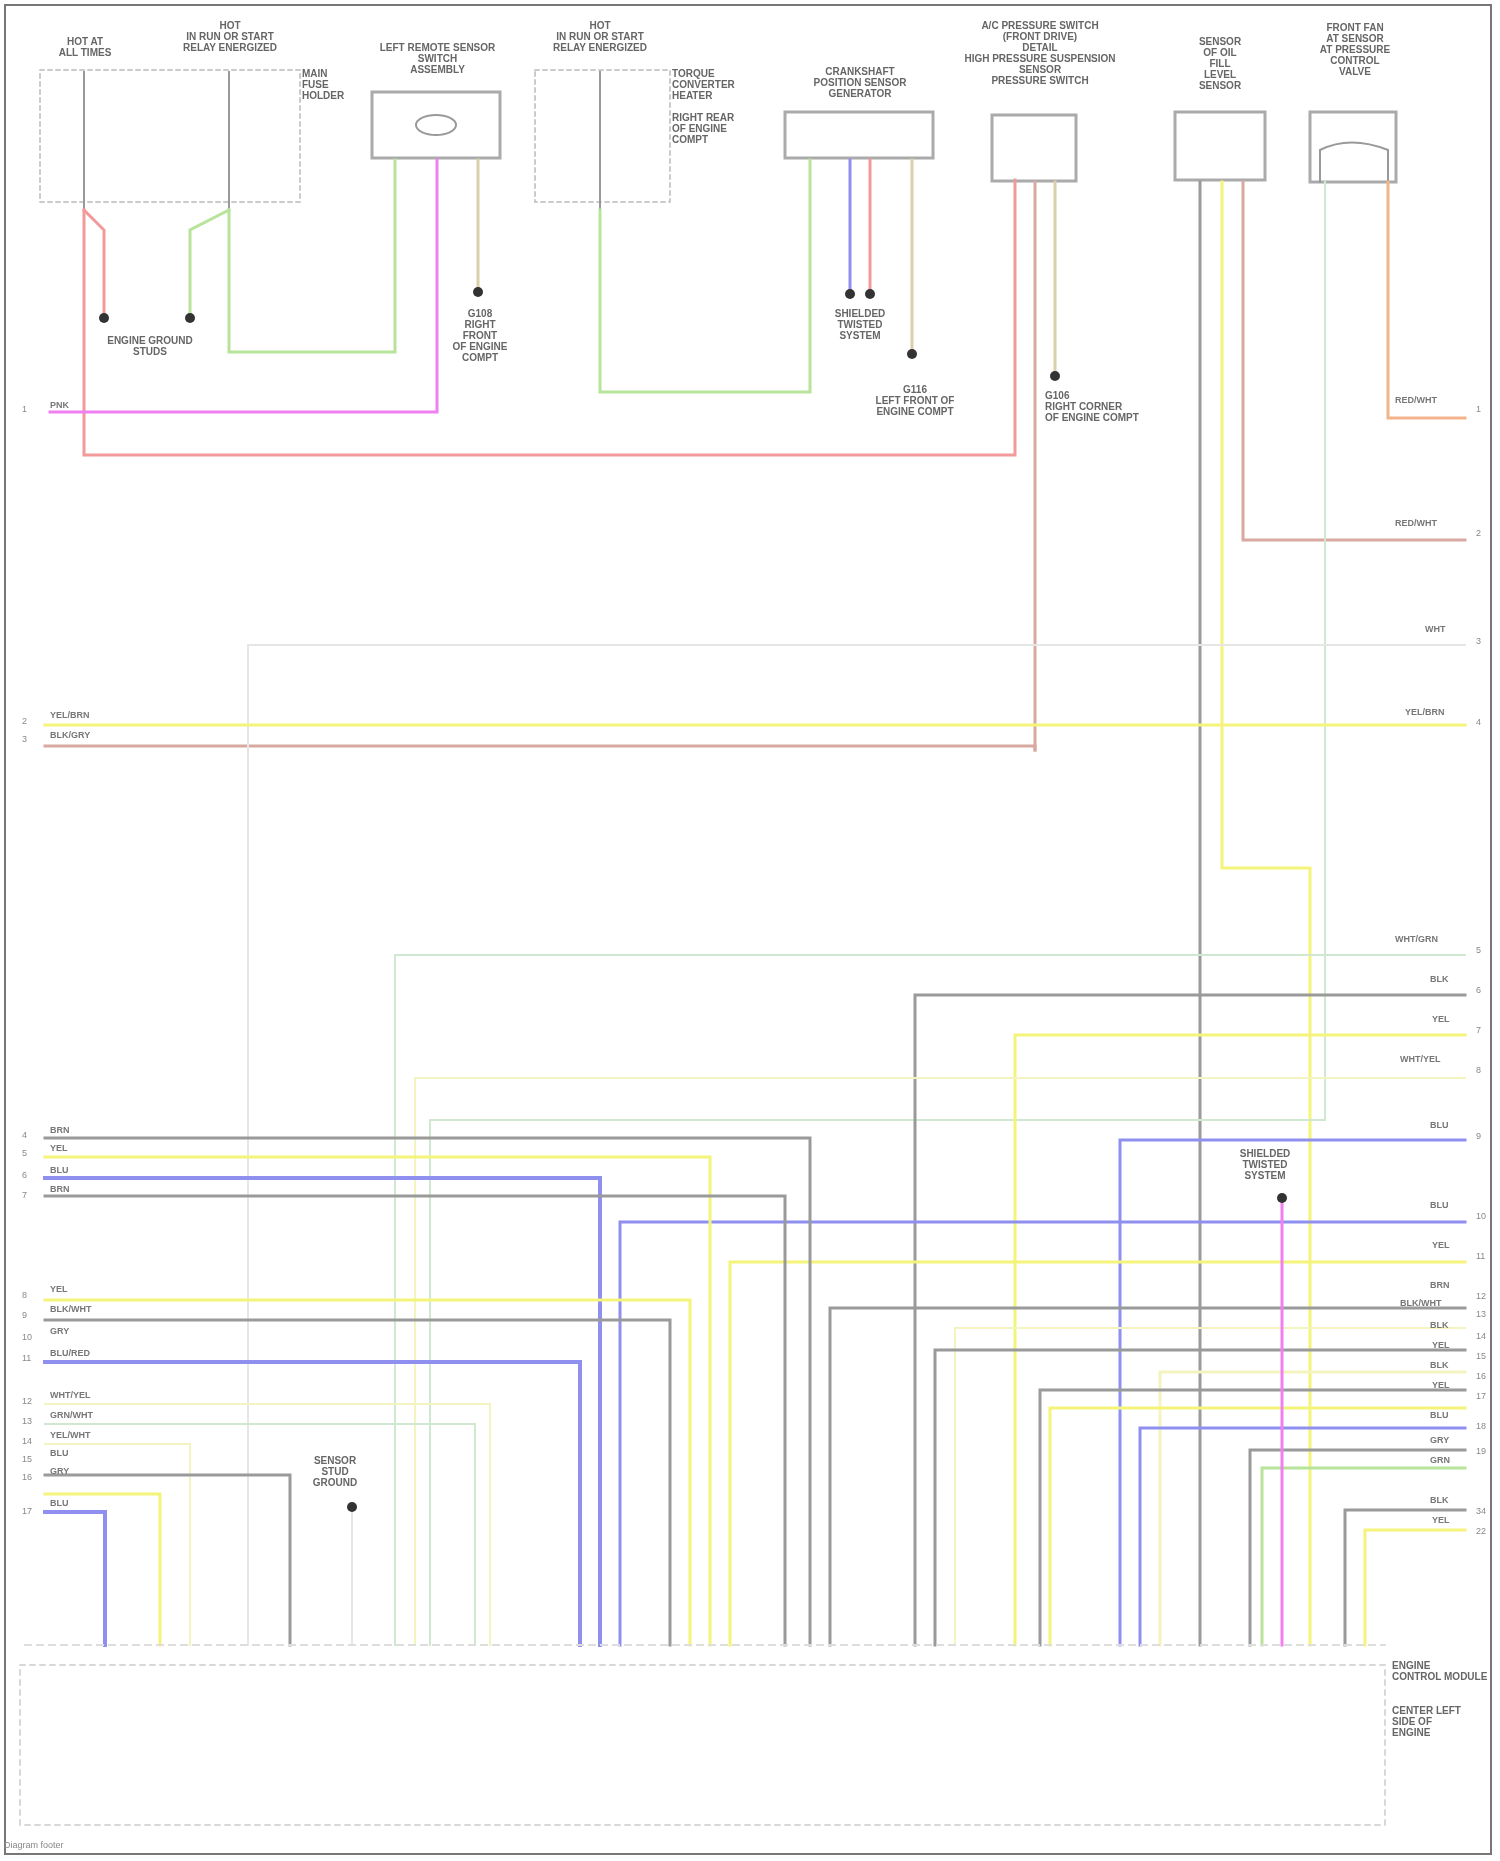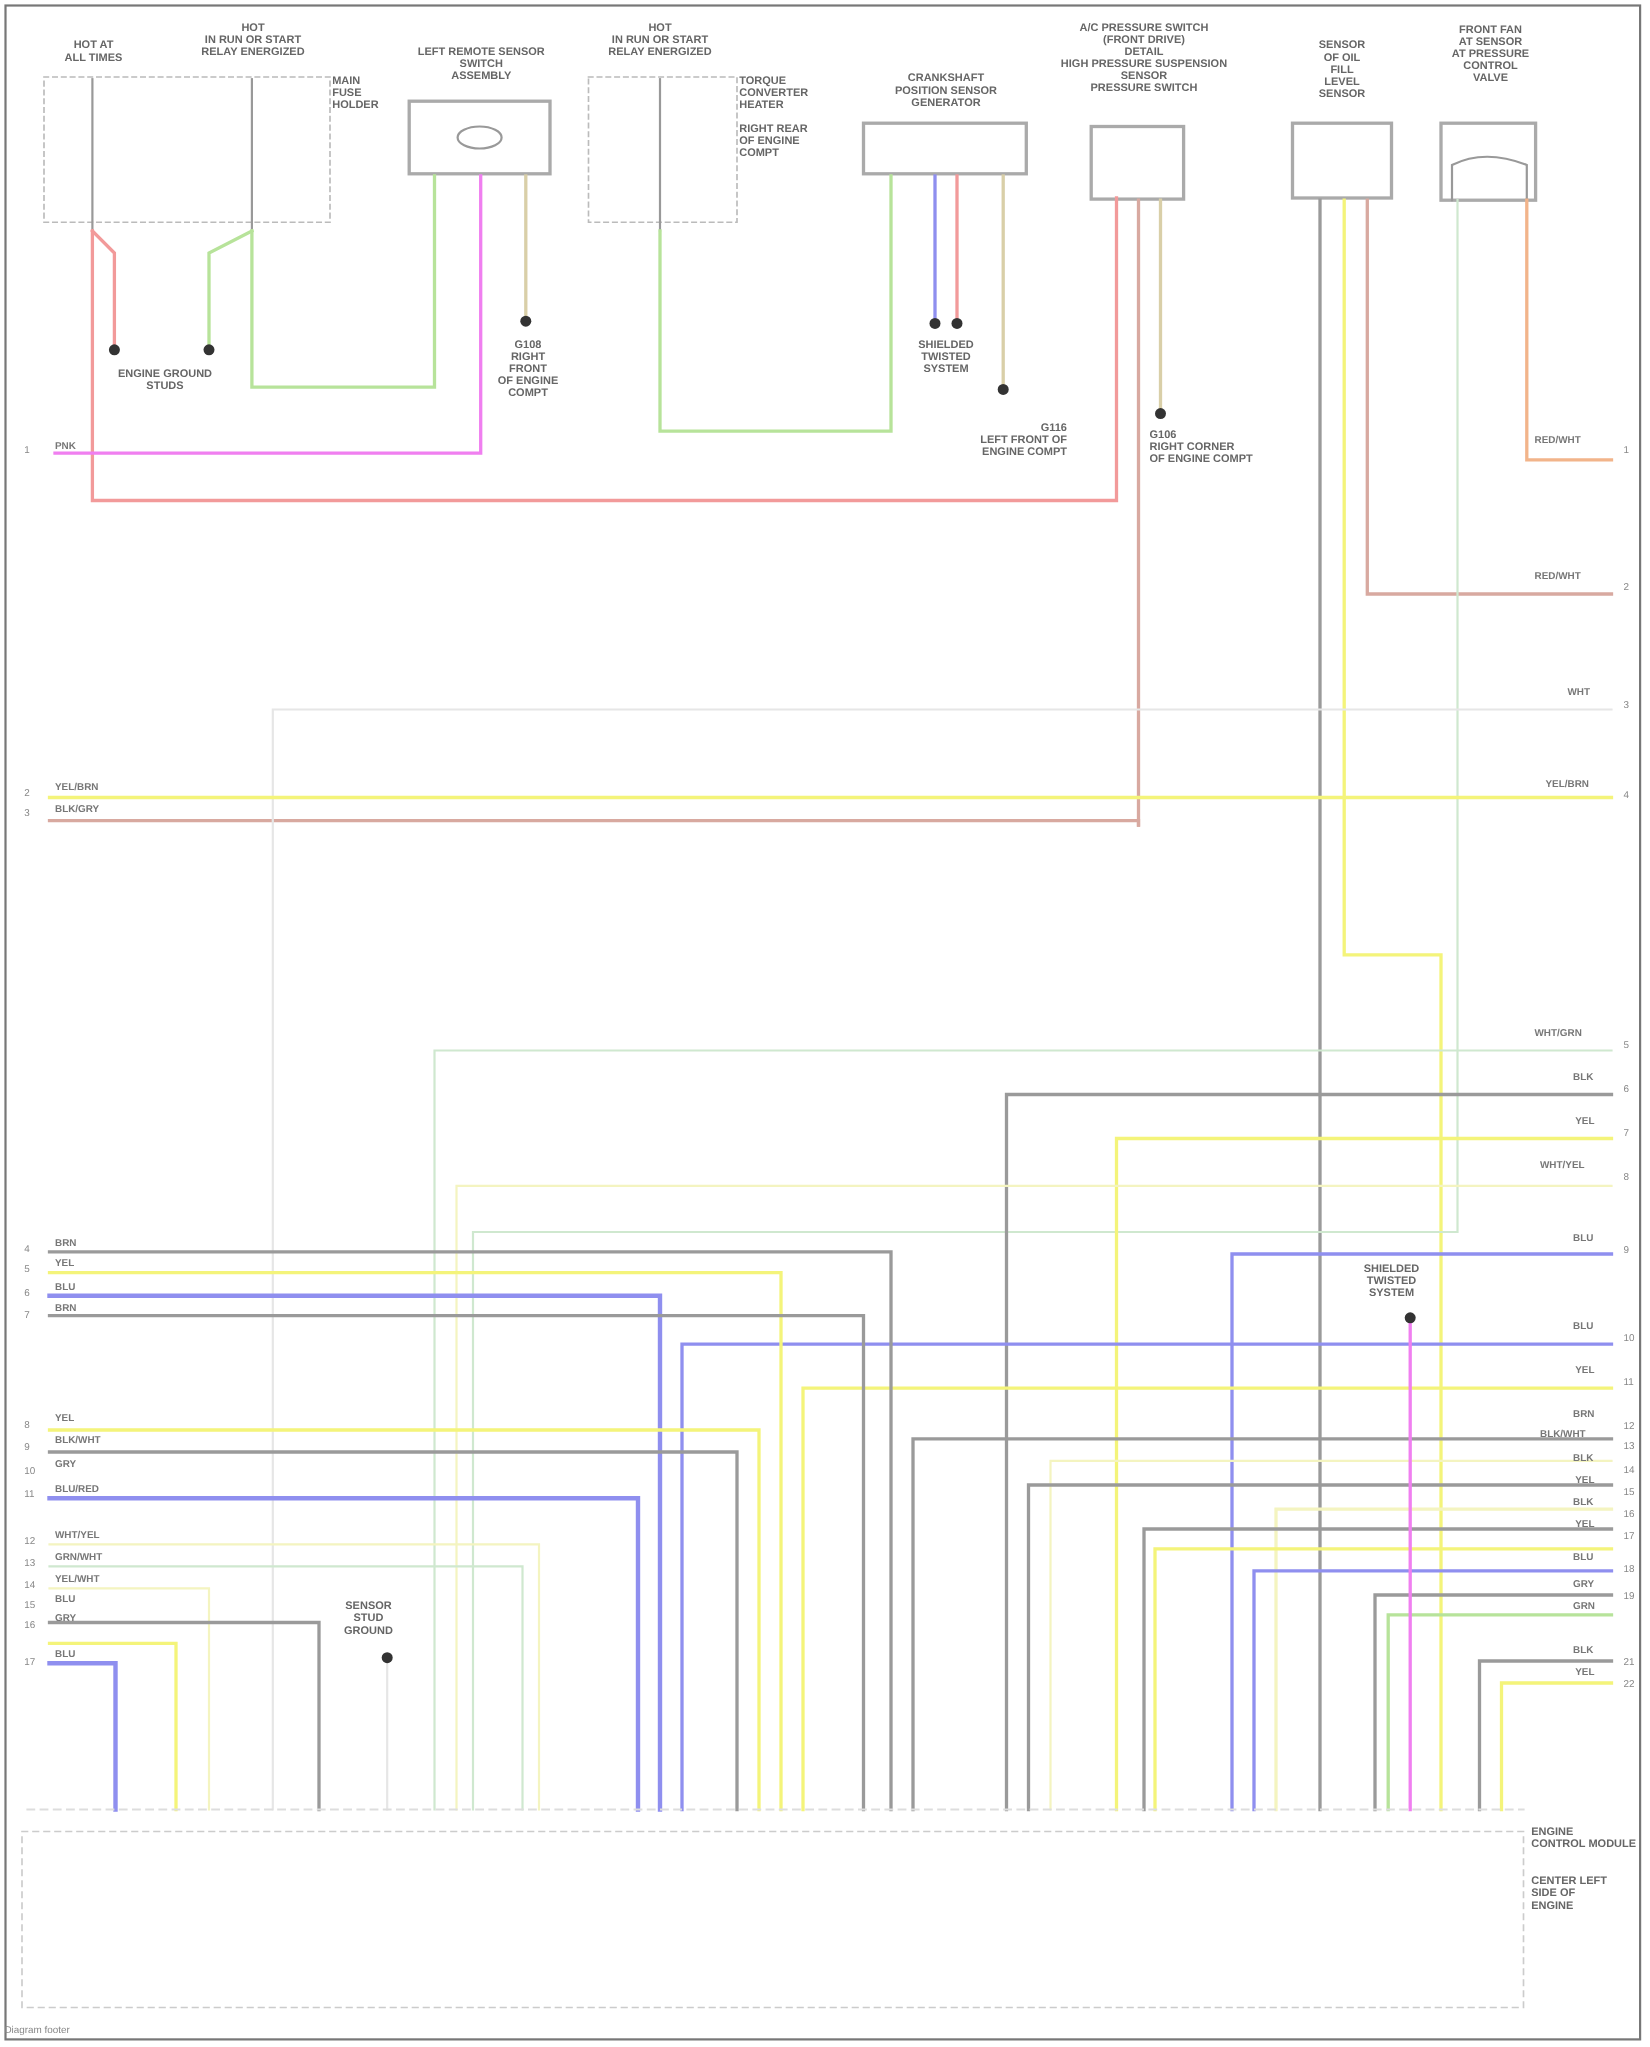--- a/index.html
+++ b/index.html
@@ -160,21 +160,21 @@
 <div class="lbl" style="left:70px;top:335px;width:160px;">ENGINE GROUND
 STUDS</div>
 <div class="lbl" style="left:440px;top:308px;width:80px;">G108
 RIGHT
 FRONT
 OF ENGINE
 COMPT</div>
 <div class="lbl" style="left:815px;top:308px;width:90px;">SHIELDED
 TWISTED
 SYSTEM</div>
-<div class="lbl" style="left:860px;top:384px;width:110px;text-align:right;">G116
+<div class="lbl" style="left:860px;top:384px;width:110px;">G116
 LEFT FRONT OF
 ENGINE COMPT</div>
 <div class="lbl" style="left:1045px;top:390px;width:140px;text-align:left;">G106
 RIGHT CORNER
 OF ENGINE COMPT</div>
 <div class="lbl" style="left:1225px;top:1148px;width:80px;">SHIELDED
 TWISTED
 SYSTEM</div>
 <div class="lbl" style="left:300px;top:1455px;width:70px;">SENSOR
 STUD
@@ -252,21 +252,21 @@
   <span class="pin" style="left:1476px;top:1371px;">16</span>
   <span class="wl" style="left:1432px;top:1380px;">YEL</span>
   <span class="pin" style="left:1476px;top:1391px;">17</span>
   <span class="wl" style="left:1430px;top:1410px;">BLU</span>
   <span class="pin" style="left:1476px;top:1421px;">18</span>
   <span class="wl" style="left:1430px;top:1435px;">GRY</span>
   <span class="pin" style="left:1476px;top:1446px;">19</span>
   <span class="wl" style="left:1430px;top:1455px;">GRN</span>
   <span class="pin" style="left:1476px;top:1466px;margin-left:40px;">20</span>
   <span class="wl" style="left:1430px;top:1495px;">BLK</span>
-  <span class="pin" style="left:1476px;top:1506px;">21</span>
+  <span class="pin" style="left:1476px;top:1506px;">34</span>
   <span class="wl" style="left:1432px;top:1515px;">YEL</span>
   <span class="pin" style="left:1476px;top:1526px;">22</span>
 </div>
 
 <div class="lbl" style="left:1392px;top:1660px;width:100px;text-align:left;">ENGINE
 CONTROL MODULE</div>
 <div class="lbl" style="left:1392px;top:1705px;width:100px;text-align:left;">CENTER LEFT
 SIDE OF
 ENGINE</div>
 

